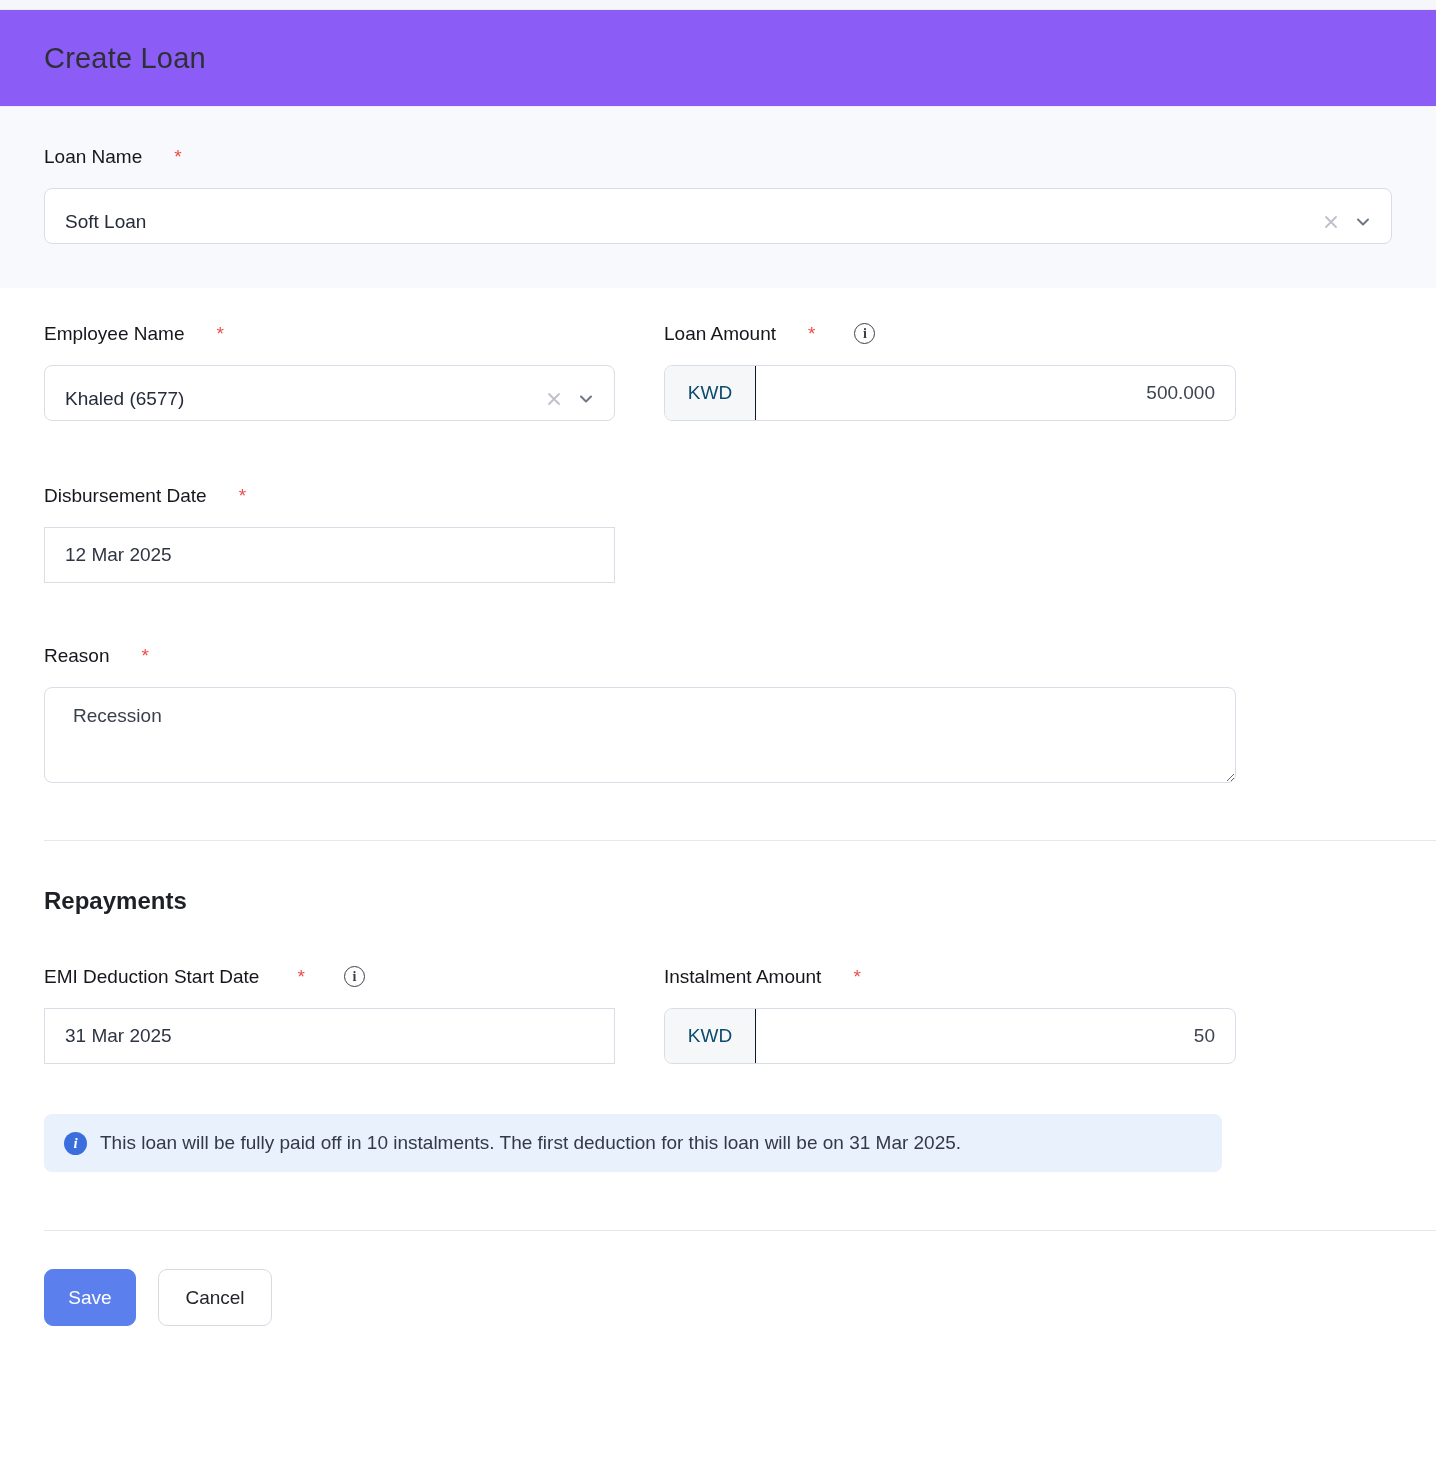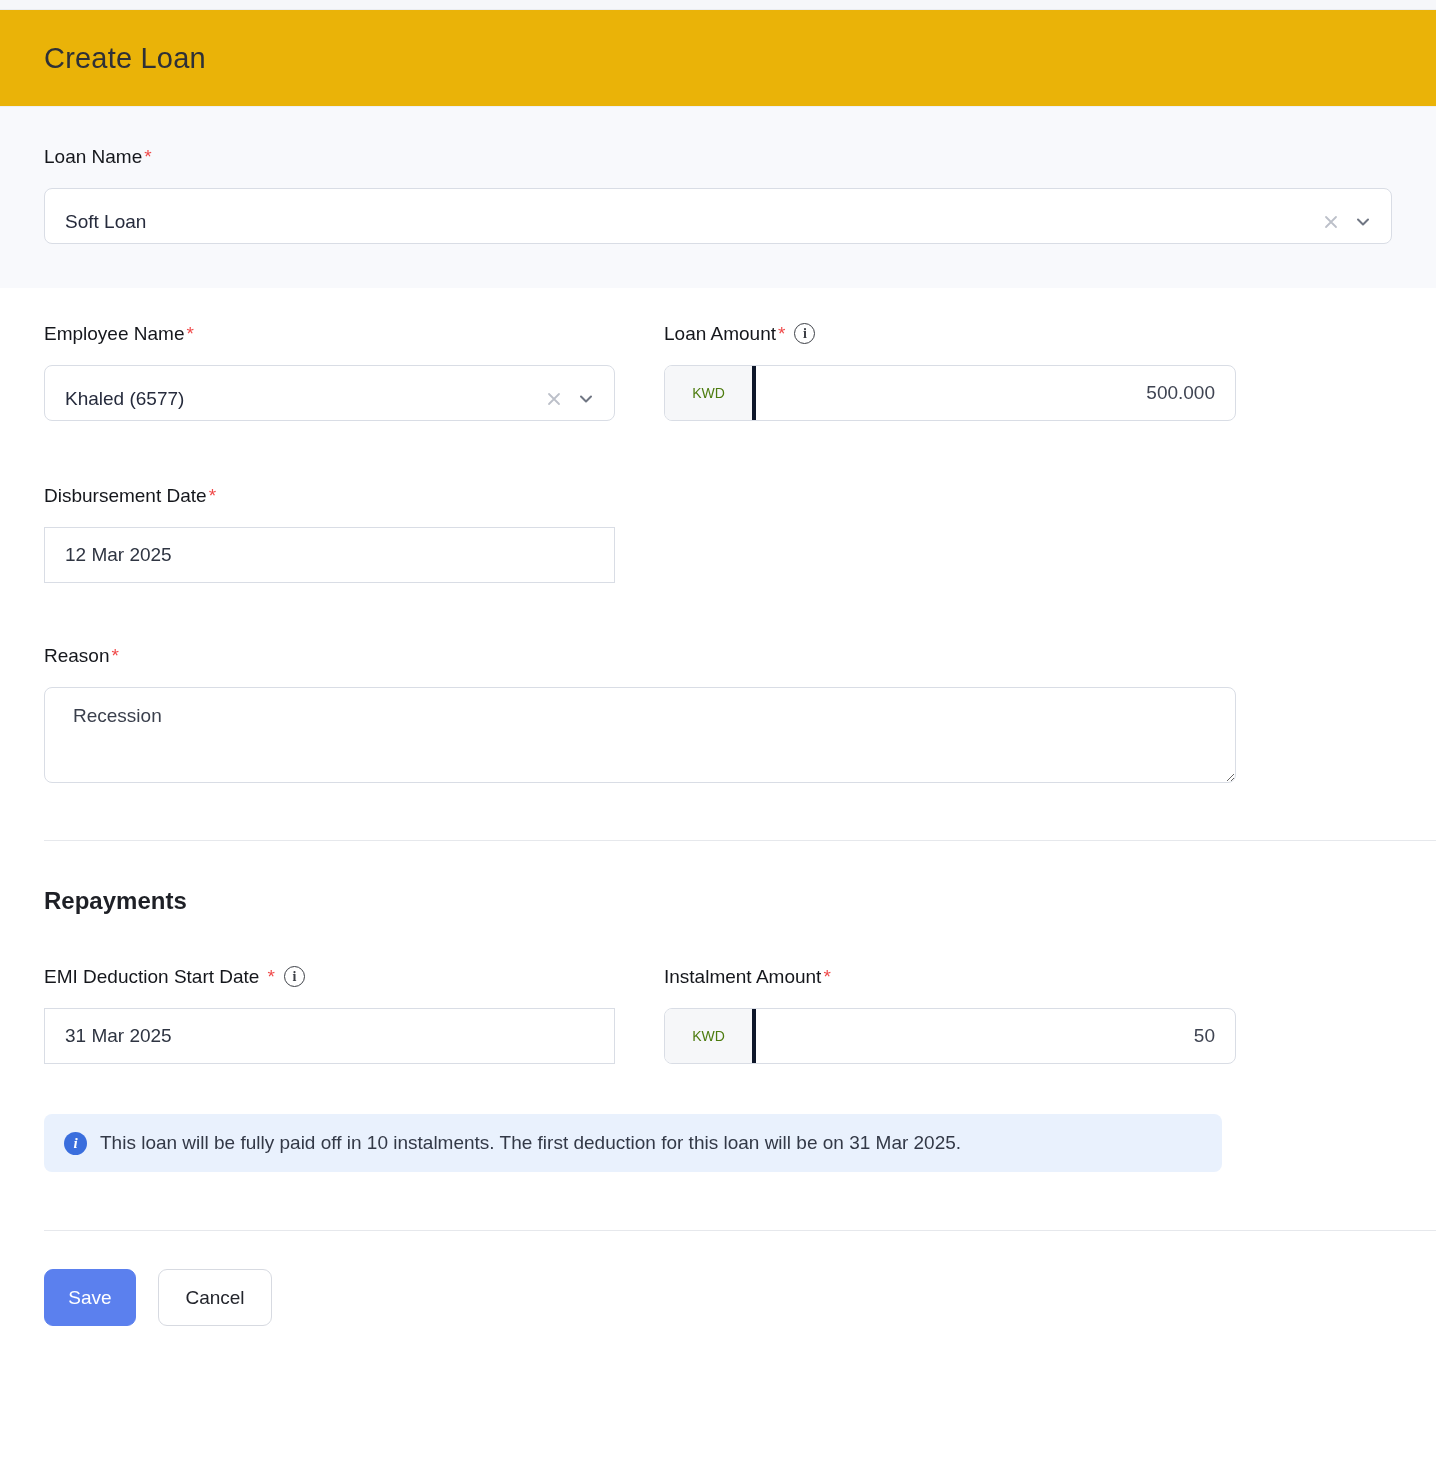--- a/index.html
+++ b/index.html
@@ -19,21 +19,21 @@
     background: #f6f7fa;
     border-bottom: 1px solid #ebedf1;
   }
 
   
   .page-header {
     height: 97px;
     display: flex;
     align-items: center;
     padding: 0 44px;
-    background: #eab308;
+    background: #8b5cf6;
     border-bottom: 1px solid #eef0f3;
   }
   .page-title {
     font-size: 29px;
     font-weight: 500;
     color: #2e3037;
     letter-spacing: 0.2px;
   }
 
   
@@ -43,20 +43,21 @@
   }
 
   
   .field-label {
     display: flex;
     align-items: center;
     font-size: 19px;
     line-height: 23px;
     color: #15171c;
     margin-bottom: 20px;
+    gap: 30px;
   }
   .req { color: #f04a4a; margin-left: 2px; font-size: 19px; }
   .req-spaced { margin-left: 8px; }
 
   .info-circle {
     display: inline-flex;
     align-items: center;
     justify-content: center;
     width: 21px;
     height: 21px;
@@ -107,26 +108,26 @@
     background: #ffffff;
     border: 1px solid #d9dde5;
     border-radius: 8px;
     display: flex;
     align-items: stretch;
     overflow: hidden;
   }
   .currency-prefix {
     width: 91px;
     background: #f6f7f9;
-    border-right: 4px solid #0f172a;
+    border-right: 1px solid #0f172a;
     display: flex;
     align-items: center;
     justify-content: center;
-    font-size: 14px;
-    color: #4d7c0f;
+    font-size: 19px;
+    color: #0c4a6e;
     flex: 0 0 auto;
   }
   .amount-input {
     flex: 1;
     border: none;
     outline: none;
     font-family: "Liberation Sans", "DejaVu Sans", sans-serif;
     font-size: 19px;
     color: #3f4452;
     text-align: right;

